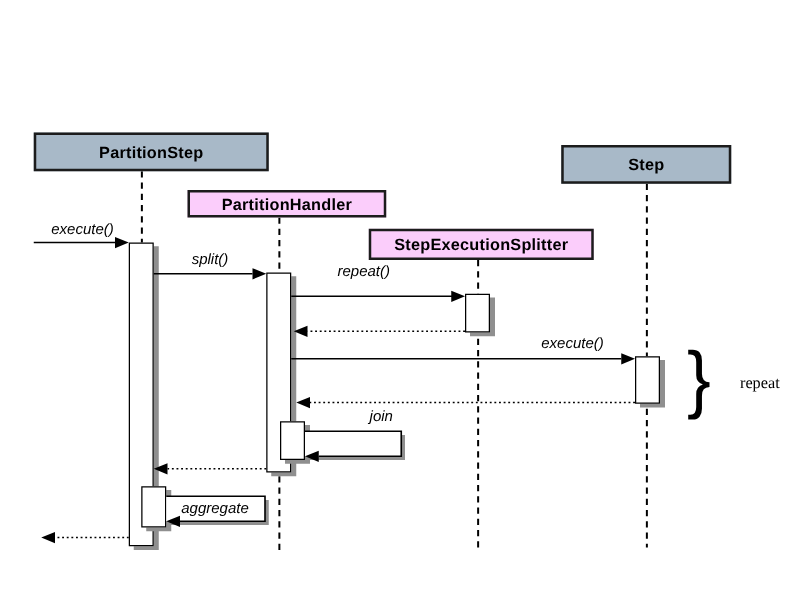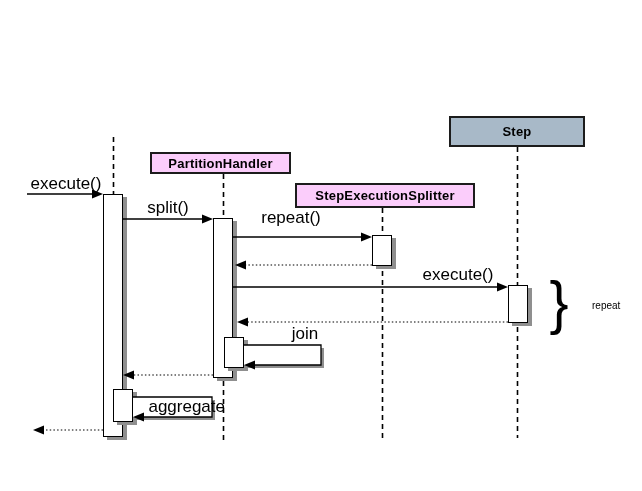--- a/index.html
+++ b/index.html
@@ -11,44 +11,48 @@
   .actor{
     position:absolute;border:2px solid #1c1c1c;box-sizing:border-box;
     display:flex;align-items:center;justify-content:center;
     font-weight:bold;font-size:13px;letter-spacing:.2px;
   }
   .activation{
     position:absolute;background:#fff;border:1.2px solid #000;box-sizing:border-box;
     box-shadow:4px 3px 0 #8f8f8f;
   }
   .msg-label{
-    position:absolute;font-size:17px;text-align:center;white-space:nowrap;
+    position:absolute;font-size:12px;text-align:center;white-space:nowrap;
     line-height:15px;
+    font-style:italic;
   }
-  .msg-label.left{text-align:right;}
+  .msg-label.left{text-align:left;}
   #repeat-brace{
     position:absolute;font-size:60px;line-height:58px;font-weight:400;
     font-family:"Liberation Sans",sans-serif;transform:scaleX(.95);
   }
-  #repeat-label{position:absolute;font-size:10px;line-height:15px;}
+  #repeat-label{position:absolute;font-size:13px;line-height:15px;font-family:Liberation Serif, serif;}
   .z1{z-index:1}.z2{z-index:2}.z3{z-index:3}.z4{z-index:4}
 </style>
 </head>
 <body>
 
 <div id="stage">
 
   <svg class="layer z1" viewBox="0 0 642 491">
     <line x1="113.5" y1="137" x2="113.5" y2="443" stroke="#000" stroke-width="1.6" stroke-dasharray="5 4"></line>
     <line x1="223.5" y1="174" x2="223.5" y2="440" stroke="#000" stroke-width="1.6" stroke-dasharray="5 4"></line>
     <line x1="382.5" y1="208" x2="382.5" y2="438" stroke="#000" stroke-width="1.6" stroke-dasharray="5 4"></line>
     <line x1="517.5" y1="147" x2="517.5" y2="438" stroke="#000" stroke-width="1.6" stroke-dasharray="5 4"></line>
   </svg>
 
-  <div class="actor z2" style="left: 150px; top: 152px; width: 141px; height: 22px; background-color: rgb(251, 205, 251);">
+  <div class="actor z2" style="left: 27px; top: 106px; width: 188px; height: 31px; background-color: rgb(168, 185, 200);">
+    <span>PartitionStep</span>
+  </div>
+  <div class="actor z2" style="left: 150px; top: 152px; width: 159px; height: 22px; background-color: rgb(251, 205, 251);">
     <span>PartitionHandler</span>
   </div>
   <div class="actor z2" style="left: 295px; top: 183px; width: 180px; height: 25px; background-color: rgb(251, 205, 251);">
     <span>StepExecutionSplitter</span>
   </div>
   <div class="actor z2" style="left: 449px; top: 116px; width: 136px; height: 31px; background-color: rgb(168, 185, 200);">
     <span>Step</span>
   </div>
 
   <div class="activation z2" style="left:103px;top:194px;width:20px;height:243px;"></div>

